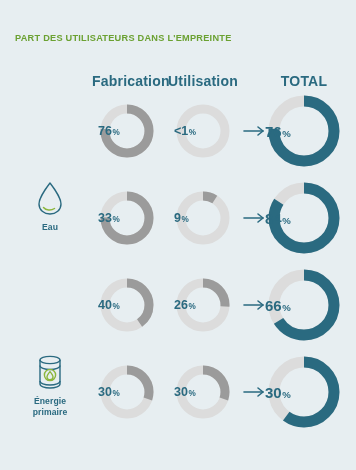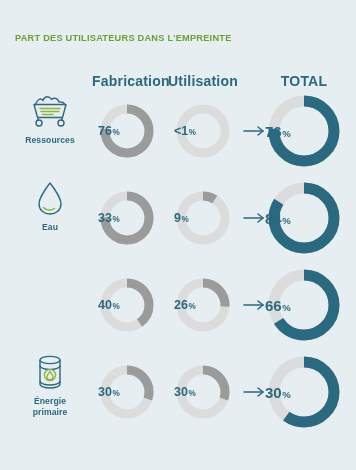--- a/index.html
+++ b/index.html
@@ -136,43 +136,20 @@
 
   <div class="title">
     <span class="title-line">PART DES UTILISATEURS DANS L'EMPREINTE</span>
   </div>
 
   <div class="col-head fab">Fabrication</div>
   <div class="col-head uti">Utilisation</div>
   <div class="col-head total">TOTAL</div>
 
   <div class="row r0">
-    <div class="cat">
-      <div class="cat-icon">
-        <svg width="44" height="38" viewBox="0 0 44 38">
-          <g fill="none" stroke="#2a6a80" stroke-width="1.4" stroke-linecap="round" stroke-linejoin="round">
-            <path d="M7.5,12.5 C9,7.5 12.5,5.5 15,8.5 C16.5,4 21,3.5 23.5,7.5 C26,5 30,6.5 31,10 C34,9.5 36.5,11 36.5,12.5"></path>
-            <path d="M6,12.5 L38,12.5 L34.5,25.5 L9.5,25.5 Z"></path>
-            <path d="M10,28.5 L10,25.5 M34,28.5 L34,25.5"></path>
-          </g>
-          <g fill="none" stroke="#8cb63c" stroke-width="1.5" stroke-linecap="round">
-            <path d="M12,16.5 L32,16.5"></path>
-            <path d="M13,19.5 L31,19.5"></path>
-            <path d="M14.5,22.5 L25,22.5"></path>
-          </g>
-          <g fill="none" stroke="#2a6a80" stroke-width="1.4">
-            <circle cx="11" cy="31" r="3"></circle>
-            <circle cx="33" cy="31" r="3"></circle>
-          </g>
-        </svg>
-      </div>
-      <div class="cat-label">
-        <span>Ressources</span>
-      </div>
-    </div>
 
     <div class="donut small fab">
       <svg width="58" height="58" viewBox="0 0 58 58">
         <circle cx="29" cy="29" r="22" fill="none" stroke="#dcdcdc" stroke-width="9"></circle>
         <circle class="arc" cx="29" cy="29" r="22" fill="none" stroke="#9b9b9b" stroke-width="9" transform="rotate(-90 29 29)" stroke-dasharray="105.05485833604267 33.17521842190821"></circle>
       </svg>
       <span class="val">
         <span class="num">76</span>
           <span class="pct">%</span>
       </span>

